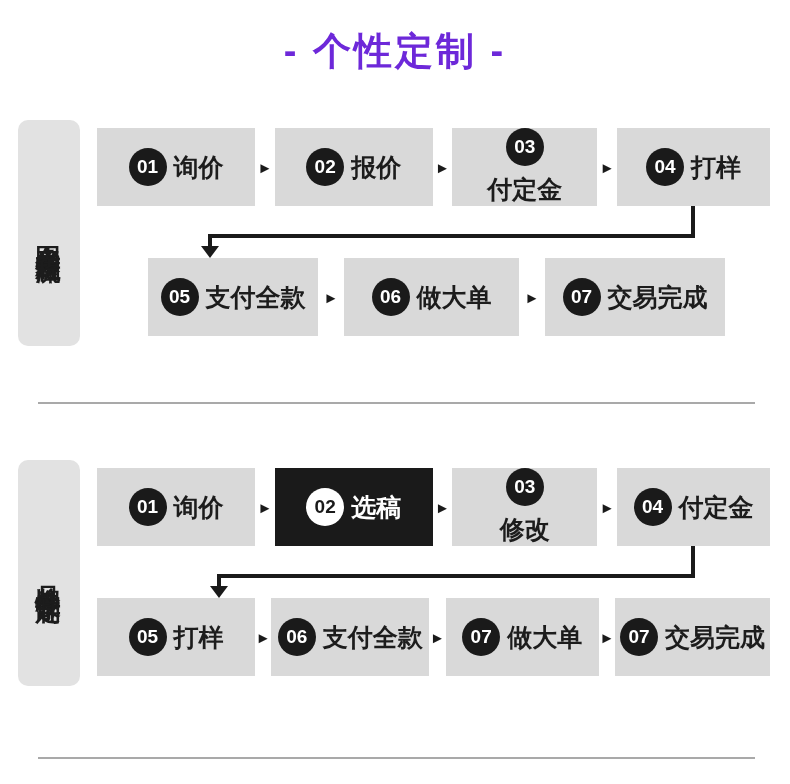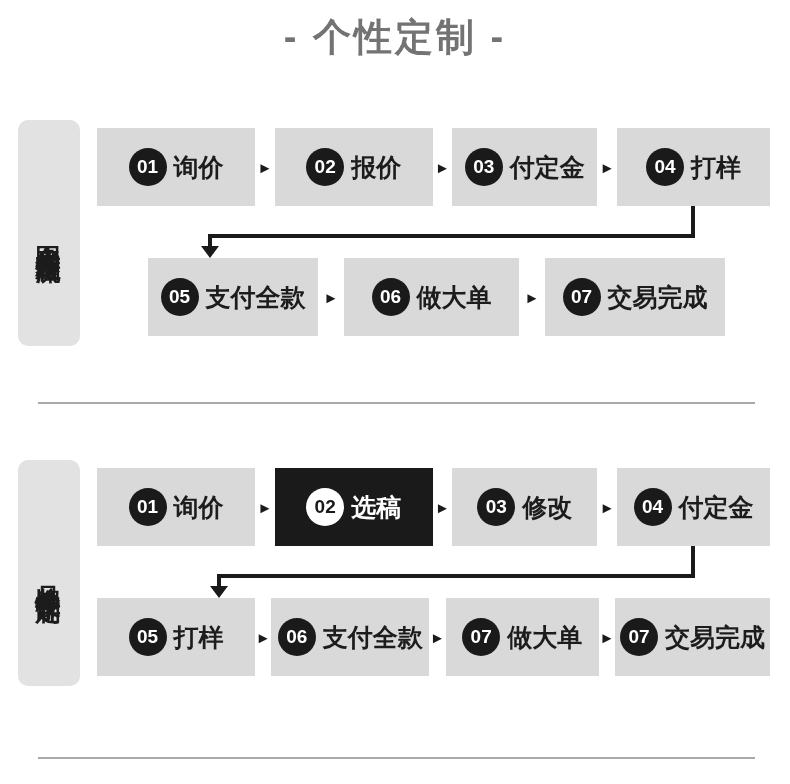--- a/index.html
+++ b/index.html
@@ -8,23 +8,23 @@
 
   .canvas {
     position:relative;
     width:790px; height:784px;
     background:#ffffff;
     margin:0 auto;
     overflow:hidden;
   }
 
   .page-title {
-    position:absolute; left:0; top:12px; width:100%;
+    position:absolute; left:0; top:26px; width:100%;
     text-align:center;
-    font-size:38px; font-weight:bold; color:#737373;
+    font-size:38px; font-weight:bold; color:#6d28d9;
     letter-spacing:3px;
   }
 
   .side-label {
     position:absolute; left:18px; width:62px; height:226px;
     background:#e2e2e2; border-radius:10px;
     display:flex; align-items:center; justify-content:center;
     writing-mode:vertical-rl; text-orientation:upright;
     font-size:25px; font-weight:bold; color:#1c1c1c;
     letter-spacing:2px;
@@ -68,21 +68,21 @@
   .conn-2 { top:546px; }
 
   .divider {
     position:absolute; left:38px; width:717px; height:2px;
     background:#a9a9a9;
   }
   .div-1 { top:402px; }
   .div-2 { top:757px; }
 
   .w158 { width:158px; }
-  .w145 { width:145px; }
+  .w145 { width:145px;flex-direction:column; }
   .w153 { width:153px;align-items:center; }
   .w155 { width:155px; }
   .w170 { width:170px; }
   .w175 { width:175px; }
   .w180 { width:180px; }
 </style>
 </head>
 <body>
 
 <div class="canvas">

